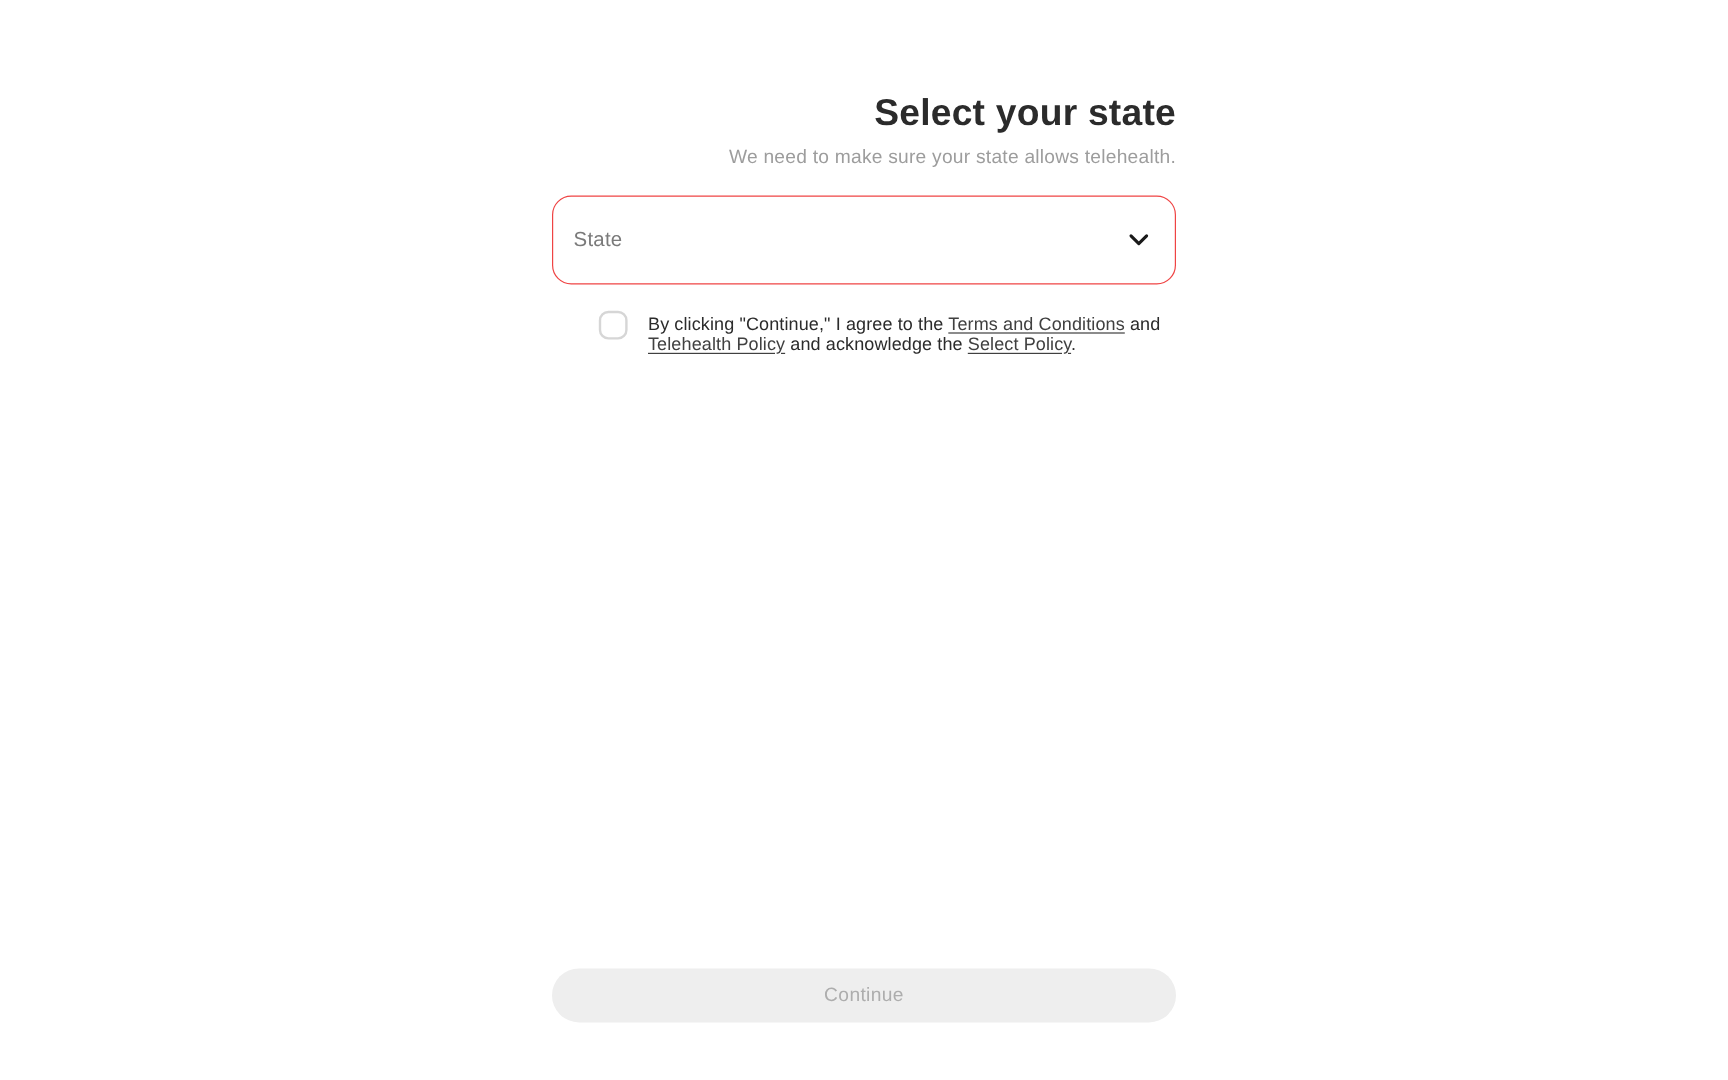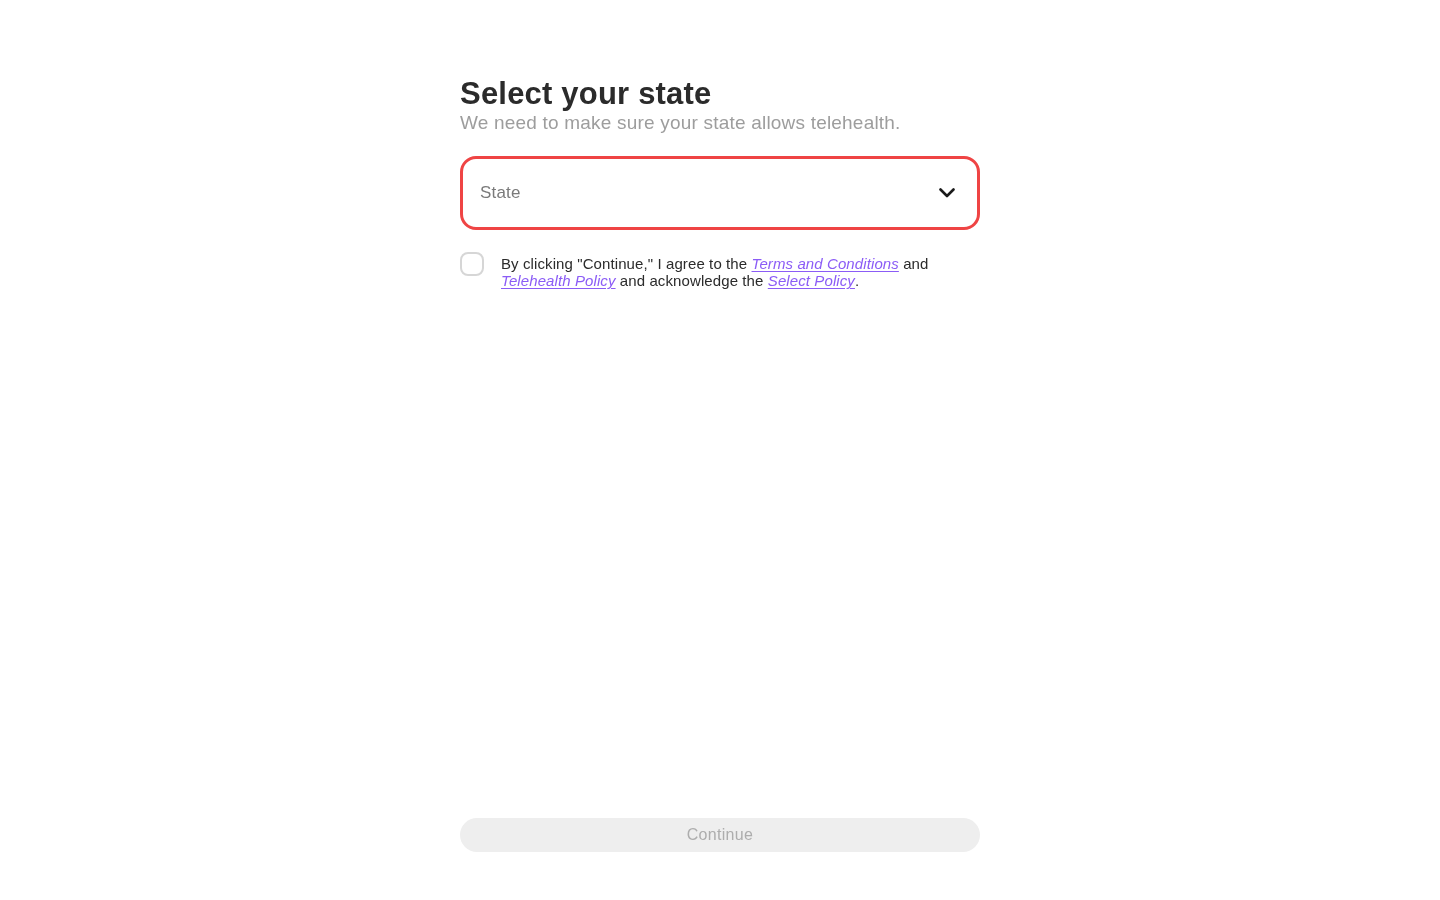--- a/index.html
+++ b/index.html
@@ -9,40 +9,42 @@
     background: #ffffff;
     font-family: "Liberation Sans", "DejaVu Sans", sans-serif;
     -webkit-font-smoothing: antialiased;
   }
   .page {
     width: 520px;
     height: 900px;
     margin: 0 auto;
     display: flex;
     flex-direction: column;
+    align-items: flex-end;
   }
   .heading {
     margin-top: 76px;
     font-size: 31px;
     font-weight: 600;
     letter-spacing: 0.2px;
     color: #2b2b2b;
     line-height: 1.15;
   }
   .subtitle {
-    font-size: 19px;
+    margin-top: 11px;
+    font-size: 16px;
     font-weight: 400;
     color: #9d9d9d;
     letter-spacing: 0.2px;
   }
   .select-field {
     margin-top: 22px;
     height: 74px;
     width: 100%;
-    border: 3px solid #ef4444;
+    border: 1px solid #ef4444;
     border-radius: 16px;
     background: #ffffff;
     display: flex;
     align-items: center;
     padding: 0 22px 0 17px;
     cursor: pointer;
   }
   .select-label {
     font-size: 17px;
     color: #7a7a7a;
@@ -72,30 +74,29 @@
   .consent-text {
     font-size: 15px;
     line-height: 17.5px;
     font-weight: 500;
     color: #2b2b2b;
     letter-spacing: 0.1px;
     padding-top: 3px;
     max-width: 440px;
   }
   .consent-text a {
-    color: #8b5cf6;
+    color: #404040;
     text-decoration: underline;
     text-underline-offset: 2px;
     cursor: pointer;
-    font-style: italic;
   }
   .spacer { flex: 1; }
   .continue-btn {
     width: 100%;
-    height: 34px;
+    height: 45px;
     margin-bottom: 48px;
     border: none;
     border-radius: 24px;
     background: #eeeeee;
     color: #adadad;
     font-family: "Liberation Sans", "DejaVu Sans", sans-serif;
     font-size: 16px;
     font-weight: 400;
     letter-spacing: 0.3px;
     cursor: default;

